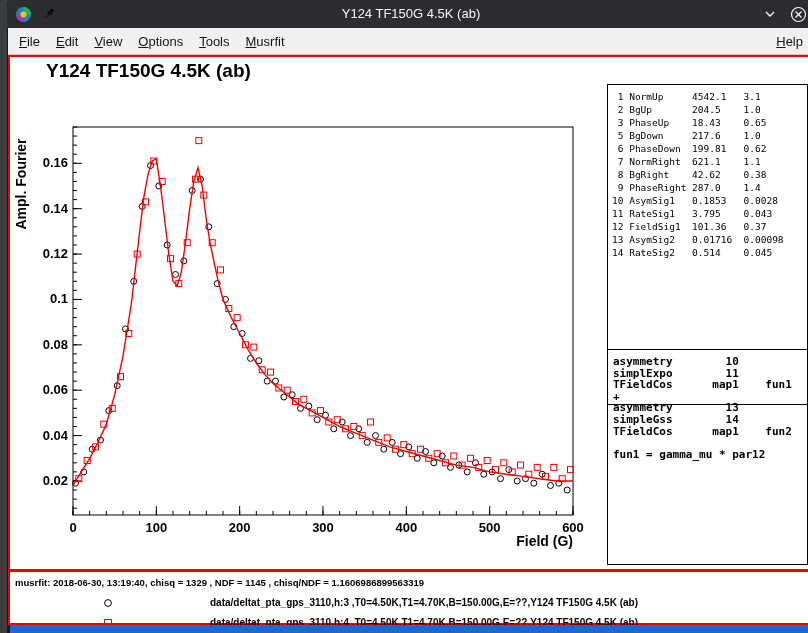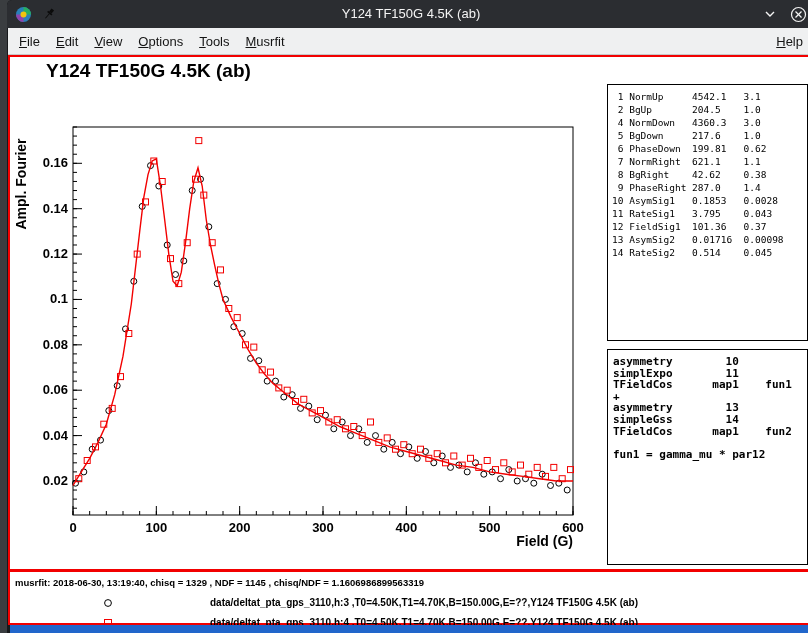--- a/index.html
+++ b/index.html
@@ -17,21 +17,21 @@
   .menu-item { padding:8px 8px; height:27px; line-height:27px; }
   .menu-item.right { margin-left:auto; }
   .u { text-decoration:underline; }
 
   
   .canvas { position:absolute; top:55px; left:1px; width:806px; height:570px; background:#ffffff; box-sizing:border-box; border:2px solid #f20000; }
   .plot-title { position:absolute; top:3px; left:36px; font-size:19px; font-weight:bold; color:#000; white-space:nowrap; }
   #plot-svg { position:absolute; top:0; left:0; }
   #plot-svg text { font-family:"Liberation Sans", sans-serif; fill:#000; }
 
-  .param-box { position:absolute; left:597px; top:27px; width:201px; height:257px; border:1px solid #000; box-sizing:border-box; padding:5px 4px; font-family:"DejaVu Sans Mono", monospace; font-size:9.5px; line-height:13px; color:#000; overflow:hidden; }
+  .param-box { position:absolute; left:597px; top:27px; width:201px; height:321px; border:1px solid #000; box-sizing:border-box; padding:5px 4px; font-family:"DejaVu Sans Mono", monospace; font-size:9.5px; line-height:13px; color:#000; overflow:hidden; }
   .param-row { white-space:pre; }
 
   .theory-box { position:absolute; left:597px; top:292px; width:201px; height:216px; border:1px solid #000; box-sizing:border-box; padding:6px 5px; font-family:"DejaVu Sans Mono", monospace; font-size:11px; font-weight:bold; line-height:11.6px; color:#000; overflow:hidden; }
   .theory-line { white-space:pre; min-height:11.6px; }
 
   .pad-divider { position:absolute; left:0; right:0; top:512px; height:3px; background:#f20000; }
 
   .footer { position:absolute; left:0; right:0; top:515px; height:35px;padding-left:12px; }
   .stats-line { position:absolute; left:5px; top:5px; font-size:9.5px; font-weight:bold; color:#000; white-space:nowrap; }
   .legend-row { position:absolute; left:0; right:0; height:14px; }
@@ -323,21 +323,21 @@
         <rect x="549.2" y="418.7" width="6" height="6" fill="none" stroke="#f20000" stroke-width="1"></rect>
         <rect x="557.5" y="409.6" width="6" height="6" fill="none" stroke="#f20000" stroke-width="1"></rect>
         <polyline points="63.0,428.5 71.3,414.9 79.7,401.3 88.0,385.4 96.3,367.2 104.7,337.7 113.0,299.2 121.3,247.0 129.7,174.4 133.8,140.3 138.0,117.6 142.2,104.0 146.3,101.8 150.5,129.0 154.7,163.0 158.8,197.1 163.0,224.3 167.2,228.8 171.3,215.2 175.5,185.7 179.7,151.7 183.8,124.5 188.0,110.8 192.2,129.0 196.3,163.0 200.5,188.0 204.7,208.4 208.8,226.6 213.0,242.4 221.3,260.6 229.7,276.5 238.0,292.4 246.3,306.0 254.7,317.3 263.0,326.4 271.3,333.2 279.7,340.0 288.0,346.8 296.3,351.4 304.7,355.9 313.0,360.4 329.7,369.5 346.3,376.3 363.0,383.1 379.7,389.9 396.3,394.5 413.0,399.0 429.7,403.5 446.3,408.1 463.0,410.4 479.7,414.9 496.3,417.2 513.0,419.4 529.7,421.7 546.3,424.0 563.0,424.0" fill="none" stroke="#f20000" stroke-width="1.4"></polyline>
         <text x="563" y="489" text-anchor="end" font-size="14" font-weight="bold">Field (G)</text>
         <text x="16" y="127" text-anchor="middle" font-size="14" font-weight="bold" transform="rotate(-90 16 127)">Ampl. Fourier</text>
       </svg>
 
     <div class="param-box" id="param-rows">
         <div class="param-row"> 1 NormUp     4542.1   3.1</div>
         <div class="param-row"> 2 BgUp       204.5    1.0</div>
-        <div class="param-row"> 4 NormDown   4360.3   3.0</div>
+        <div class="param-row"> 3 PhaseUp    18.43    0.65</div>
         <div class="param-row"> 5 BgDown     217.6    1.0</div>
         <div class="param-row"> 6 PhaseDown  199.81   0.62</div>
         <div class="param-row"> 7 NormRight  621.1    1.1</div>
         <div class="param-row"> 8 BgRight    42.62    0.38</div>
         <div class="param-row"> 9 PhaseRight 287.0    1.4</div>
         <div class="param-row">10 AsymSig1   0.1853   0.0028</div>
         <div class="param-row">11 RateSig1   3.795    0.043</div>
         <div class="param-row">12 FieldSig1  101.36   0.37</div>
         <div class="param-row">13 AsymSig2   0.01716  0.00098</div>
         <div class="param-row">14 RateSig2   0.514    0.045</div>

